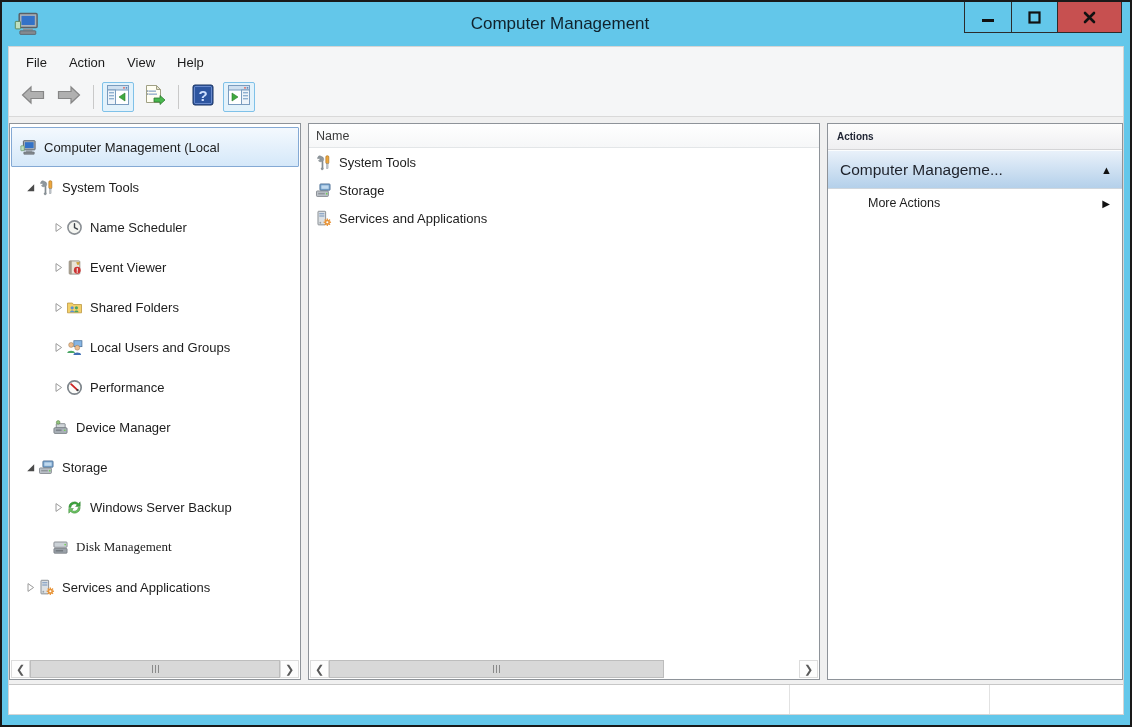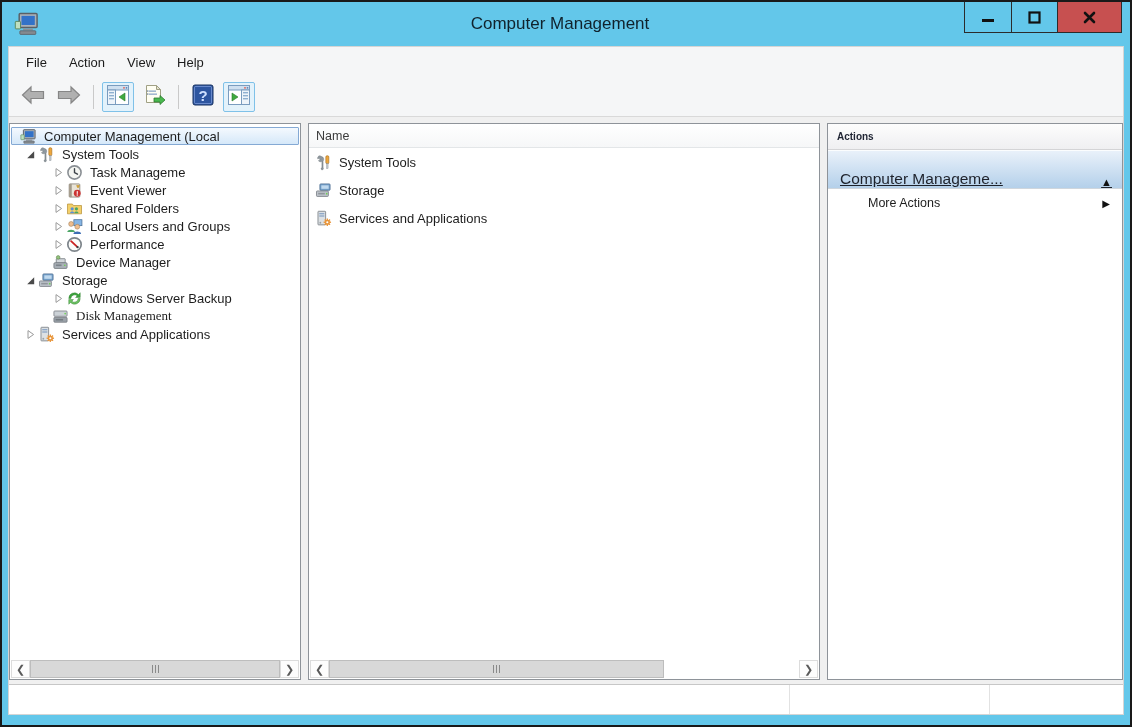--- a/index.html
+++ b/index.html
@@ -65,21 +65,21 @@
     height:100%;
   }
   .pane-tree{ width:292px; flex:0 0 auto; }
   .pane-list{ flex:1 1 auto; }
   .pane-actions{ width:296px; flex:0 0 auto; }
   .splitter{ width:7px; flex:0 0 auto; }
 
   
   .tree-body{ padding-top:3px; padding-bottom:20px; }
   .tree-row{
-    height:18px; display:flex; align-items:center; white-space:nowrap;
+    height:40px; display:flex; align-items:center; white-space:nowrap;
     font-size:13px; color:#1d1d1d; margin:0 1px;
   }
   .tree-row.selected{
     background:linear-gradient(#f4f9fe,#d5e8f9);
     border:1px solid #84a9d4; border-radius:1px;
   }
   .expander{ width:14px; height:14px; display:inline-flex; align-items:center; justify-content:center; flex:0 0 auto; }
   .tree-icon, .list-icon{ width:19px; height:19px; display:inline-flex; align-items:center; justify-content:center; margin-right:6px; flex:0 0 auto; }
   .tree-icon svg, .list-icon svg{ width:17px; height:17px; }
 
@@ -91,25 +91,25 @@
   }
   .list-row{ height:28px; display:flex; align-items:center; padding-left:5px; font-size:13px; color:#1d1d1d; white-space:nowrap; }
 
   
   .actions-header{
     height:26px; display:flex; align-items:center; padding-left:9px;
     font-size:10px; font-weight:bold; color:#1f2433;
     background:linear-gradient(#fdfdfd,#efeff1); border-bottom:1px solid #d4d4d6;
   }
   .actions-section{
-    height:39px; display:flex; align-items:flex-end;
+    height:39px; display:flex; align-items:center;
     padding:0 10px 0 12px;
     background:linear-gradient(#e9f1fa,#b4d0ea);
     border-top:1px solid #fbfdfe; border-bottom:1px solid #cfd6dd;
-    font-size:15.5px; color:#1e222b;text-decoration:underline;
+    font-size:15.5px; color:#1e222b;
   }
   .actions-section .sec-title{ flex:1 1 auto; overflow:hidden; white-space:nowrap; }
   .actions-section .sec-collapse{ font-size:11px; color:#111; margin-left:6px; }
   .action-item{
     height:28px; display:flex; align-items:center;
     padding:0 12px 0 40px; font-size:12.5px; color:#1d1d1d;gap:12px;
   }
   .action-item .ai-label{ flex:1 1 auto; }
   .action-item .ai-arrow{ font-size:10px; color:#111; }
 
@@ -279,21 +279,21 @@
                 <svg width="11" height="11" viewBox="0 0 11 11">
                   <path d="M3 1.6 L8.6 5.5 L3 9.4 Z" fill="#ffffff" stroke="#9a9a9a"></path>
                 </svg>
               </span>
               <span class="tree-icon">
                 <svg viewBox="0 0 16 16">
                   <circle cx="8" cy="8" r="6.2" fill="#f4f5f1" stroke="#8a8f94" stroke-width="1.5"></circle>
                   <path d="M8 4.4 L8 8 L10.8 9.6" stroke="#3c4248" stroke-width="1.3" fill="none" stroke-linecap="round"></path>
                 </svg>
               </span>
-              <span>Task Manageme</span>
+              <span>Name Scheduler</span>
             </div>
             <div class="tree-row" style="padding-left: 40px;">
               <span class="expander">
                 <svg width="11" height="11" viewBox="0 0 11 11">
                   <path d="M3 1.6 L8.6 5.5 L3 9.4 Z" fill="#ffffff" stroke="#9a9a9a"></path>
                 </svg>
               </span>
               <span class="tree-icon">
                 <svg viewBox="0 0 16 16">
                   <rect x="3" y="1.8" width="10" height="12.4" rx="0.8" fill="#e9e4d8" stroke="#8a8378" stroke-width="0.8"></rect>

